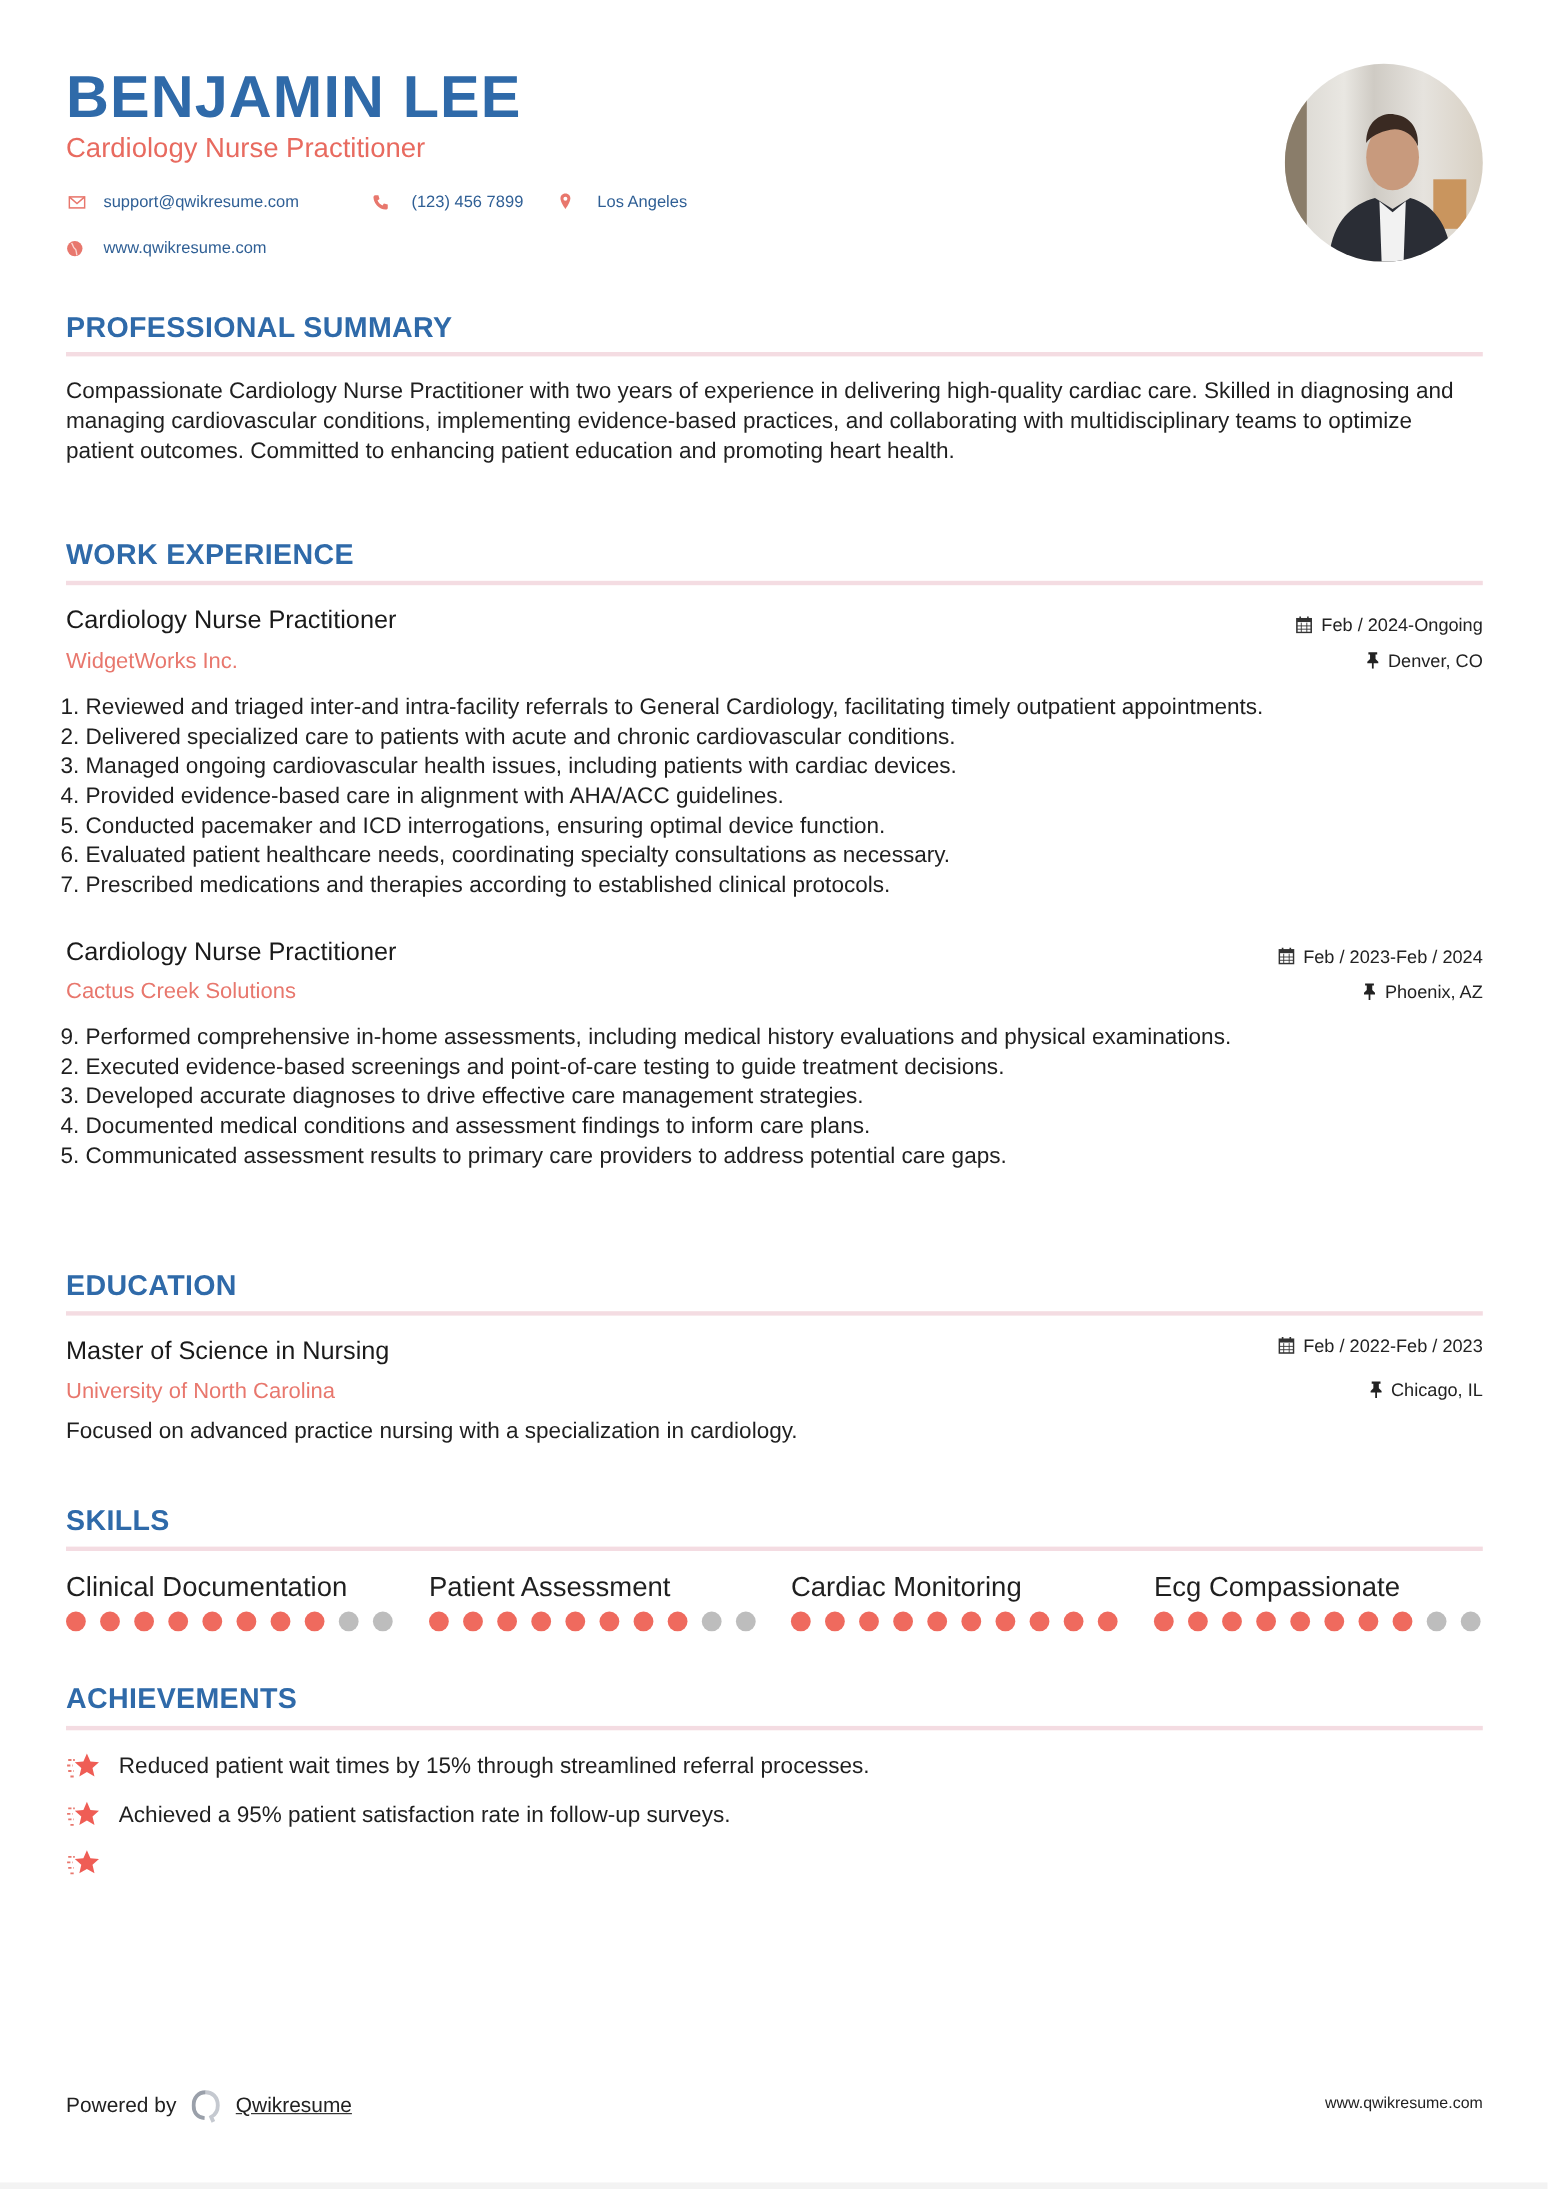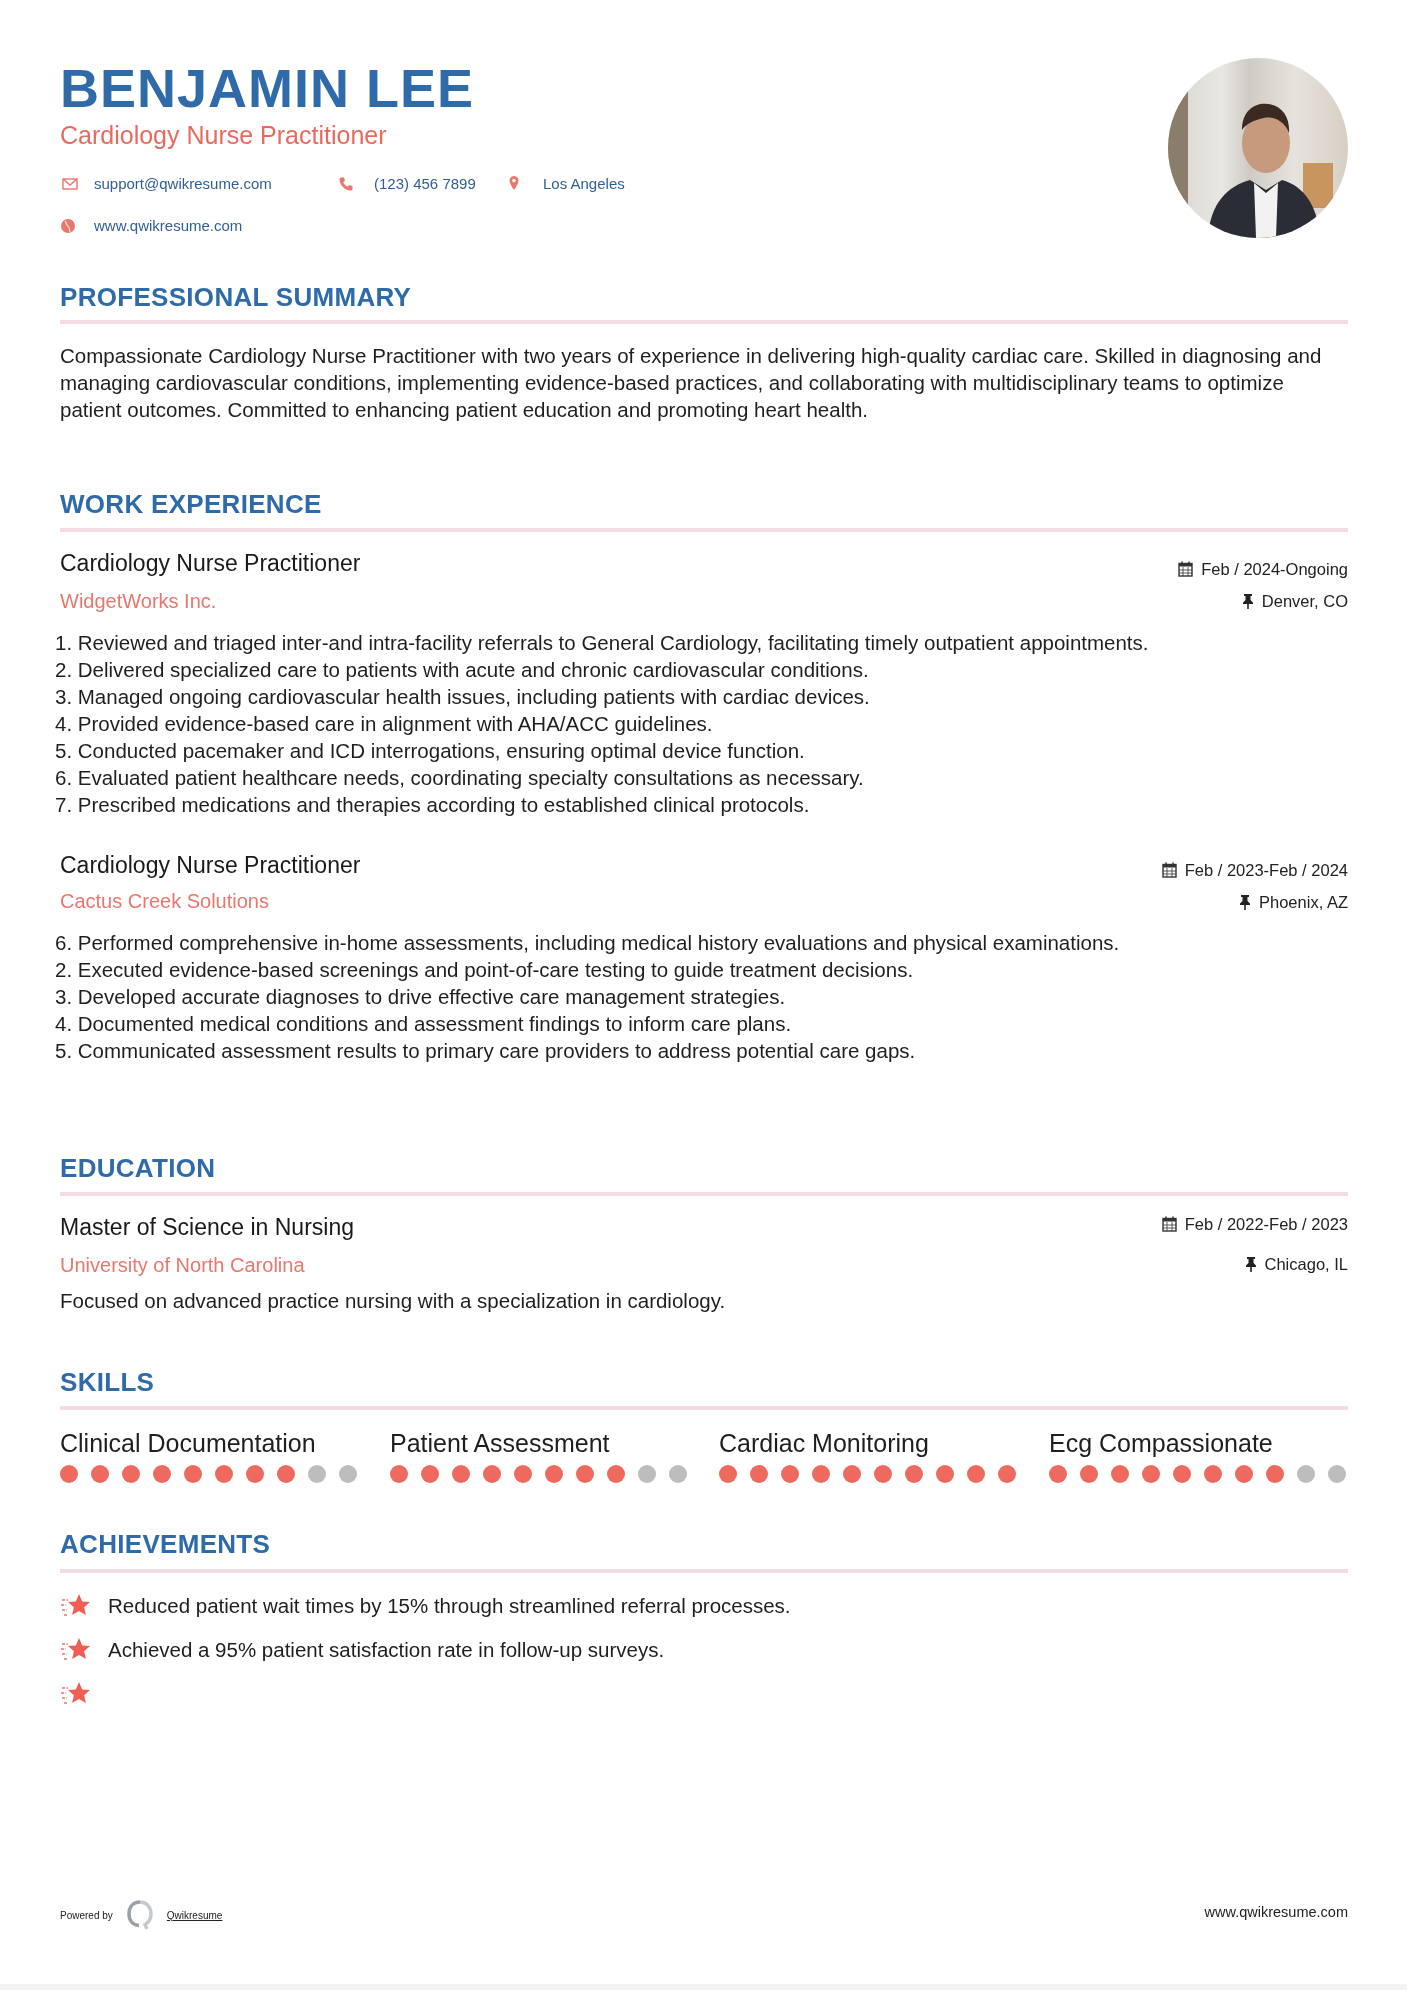--- a/index.html
+++ b/index.html
@@ -20,21 +20,21 @@
   .meta { right: 59px; font-size: 16.5px; color: #222; line-height: 20px; text-align: right; white-space: nowrap; }
   .meta svg { vertical-align: -2px; margin-right: 8px; }
   .list { left: 55px; width: 1300px; font-size: 20.5px; line-height: 27px; color: #1f1f1f; list-style: none; }
   .list li { white-space: nowrap; }
   .skill-label { font-size: 25px; color: #1f1f1f; line-height: 24px; }
   .dots { display: flex; gap: 13px; }
   .dot { width: 18px; height: 18px; border-radius: 50%; background: #bdbdbd; }
   .dot.on { background: #ef6a5e; }
   .ach { left: 60px; font-size: 20.5px; line-height: 26px; color: #1f1f1f; display: flex; align-items: center; white-space: nowrap; }
   .ach svg { margin-right: 16px; flex: none; }
-  .footer-l { left: 60px; top: 1900px; font-size: 10px; color: #222; display: flex; align-items: center; }
+  .footer-l { left: 60px; top: 1900px; font-size: 19px; color: #222; display: flex; align-items: center; }
   .footer-l .q { margin: 0 14px 0 14px; }
   .footer-l a { color: #222; text-decoration: underline; }
   .footer-r { right: 59px; top: 1904px; font-size: 14.5px; color: #222; }
   .bottom-band { left: 0; top: 1984px; width: 1407px; height: 6px; background: #f3f3f3; }
 </style>
 </head>
 <body>
 
 <div class="abs name">BENJAMIN LEE</div>
 <div class="abs jobtitle">Cardiology Nurse Practitioner</div>
@@ -118,21 +118,21 @@
       <line x1="11" y1="0.5" x2="11" y2="4" stroke="#333" stroke-width="1.5"></line>
       <path d="M1 9 H14 M1 12 H14 M5 6 V15 M10 6 V15" stroke="#333" stroke-width="0.8"></path>
     </svg><span>Feb / 2023-Feb / 2024</span>
 </div>
 <div class="abs meta" style="top:892px;">
   <svg width="12" height="16" viewBox="0 0 12 16">
       <path d="M2 1 H10 V3 H8.5 V7 L11 9.5 V11 H6.8 V16 H5.2 V11 H1 V9.5 L3.5 7 V3 H2 Z" fill="#222"></path>
     </svg><span>Phoenix, AZ</span>
 </div>
 <ul class="abs list" style="top:929px;">
-  <li>6. Performed comprehensive in-home assessments, including medical history evaluations and physical examinations.</li>
+  <li>9. Performed comprehensive in-home assessments, including medical history evaluations and physical examinations.</li>
   <li>2. Executed evidence-based screenings and point-of-care testing to guide treatment decisions.</li>
   <li>3. Developed accurate diagnoses to drive effective care management strategies.</li>
   <li>4. Documented medical conditions and assessment findings to inform care plans.</li>
   <li>5. Communicated assessment results to primary care providers to address potential care gaps.</li>
 </ul>
 
 <div class="abs sec-h" style="top:1153px;">EDUCATION</div>
 <div class="abs divider" style="top:1192px;"></div>
 <div class="abs role" style="top:1213px;">Master of Science in Nursing</div>
 <div class="abs company" style="top:1253px;">University of North Carolina</div>

